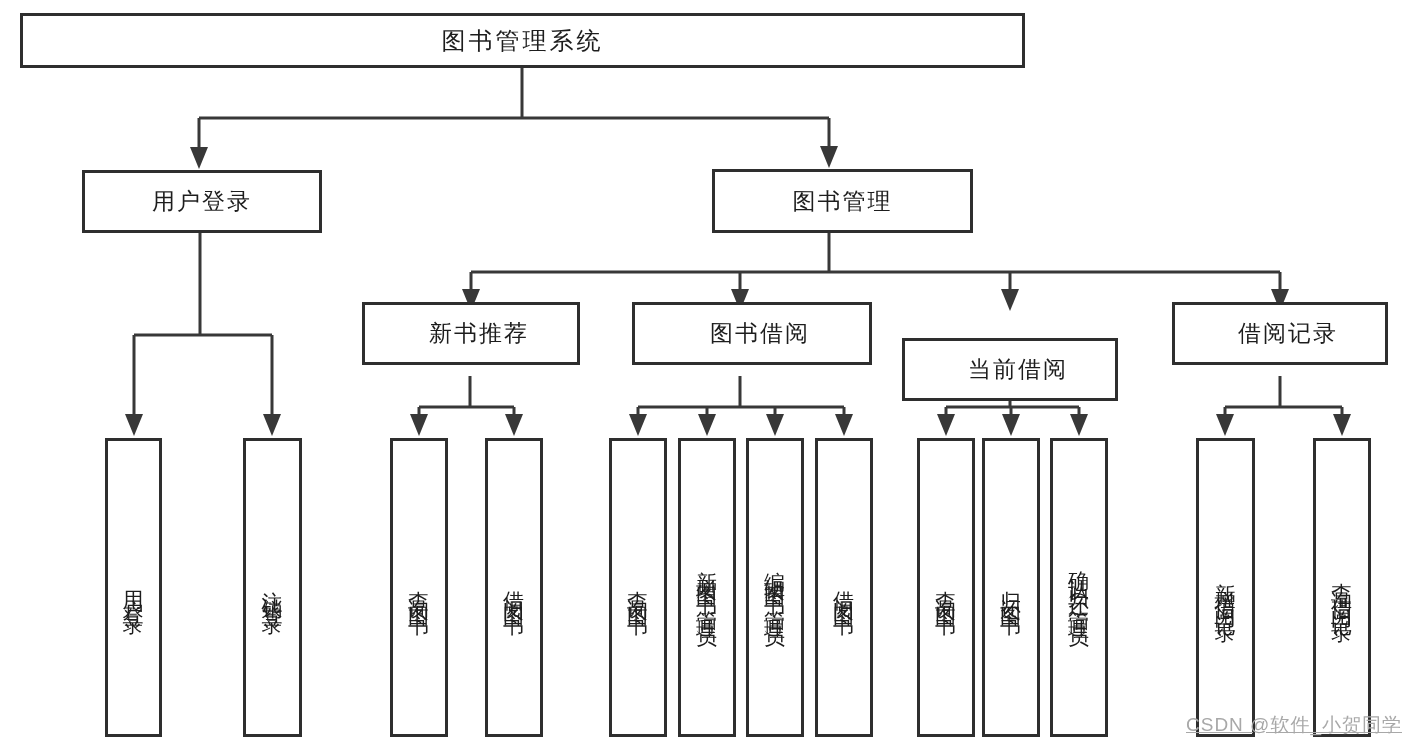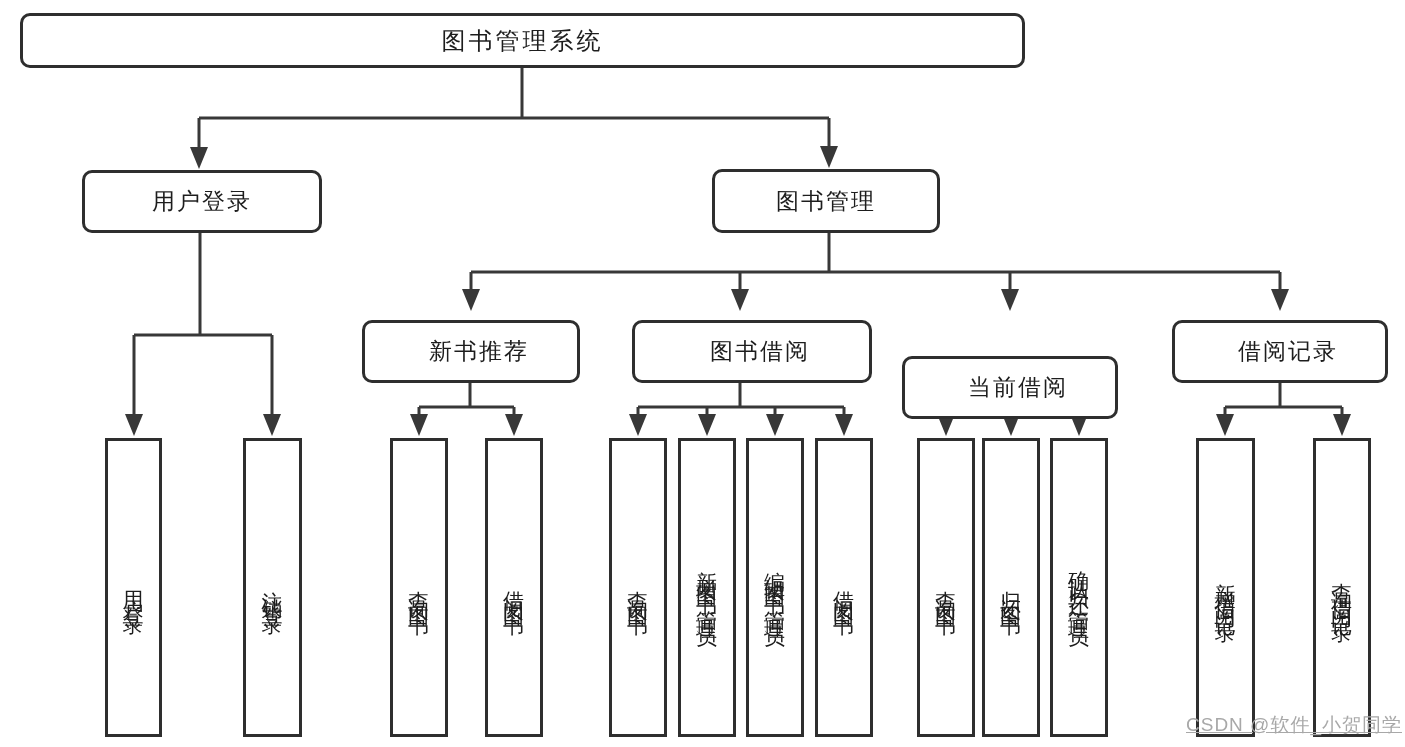--- a/index.html
+++ b/index.html
@@ -13,25 +13,25 @@
   }
   #wires{position:absolute;left:0;top:0;width:1405px;height:747px;z-index:1;}
   .node{
     position:absolute;
     box-sizing:border-box;
     border:3px solid #2e2e2e;
     background:#ffffff;
     display:flex;align-items:center;justify-content:center;
     z-index:2;
   }
-  .h-node{font-size:23px;letter-spacing:2px;border-radius:10px;}
+  .h-node{font-size:23px;letter-spacing:2px;}
   .root{left:20px;top:13px;width:1005px;height:55px;font-size:24px;letter-spacing:3px;}
   .lvl2-login{left:82px;top:170px;width:240px;height:63px;}
-  .lvl2-manage{left:712px;top:169px;width:228px;height:64px;}
-  .lvl3{top:320px;height:63px;padding-left:16px;}
+  .lvl2-manage{left:712px;top:169px;width:261px;height:64px;}
+  .lvl3{top:302px;height:63px;padding-left:16px;}
   .g-recommend{left:362px;width:218px;}
   .g-borrow{left:632px;width:240px;}
   .g-current{left:902px;width:216px;margin-top:36px;}
   .g-record{left:1172px;width:216px;}
   .leaf{
     top:438px;height:299px;
     writing-mode:vertical-rl;
     text-orientation:mixed;
     font-size:21px;
     letter-spacing:8px;

